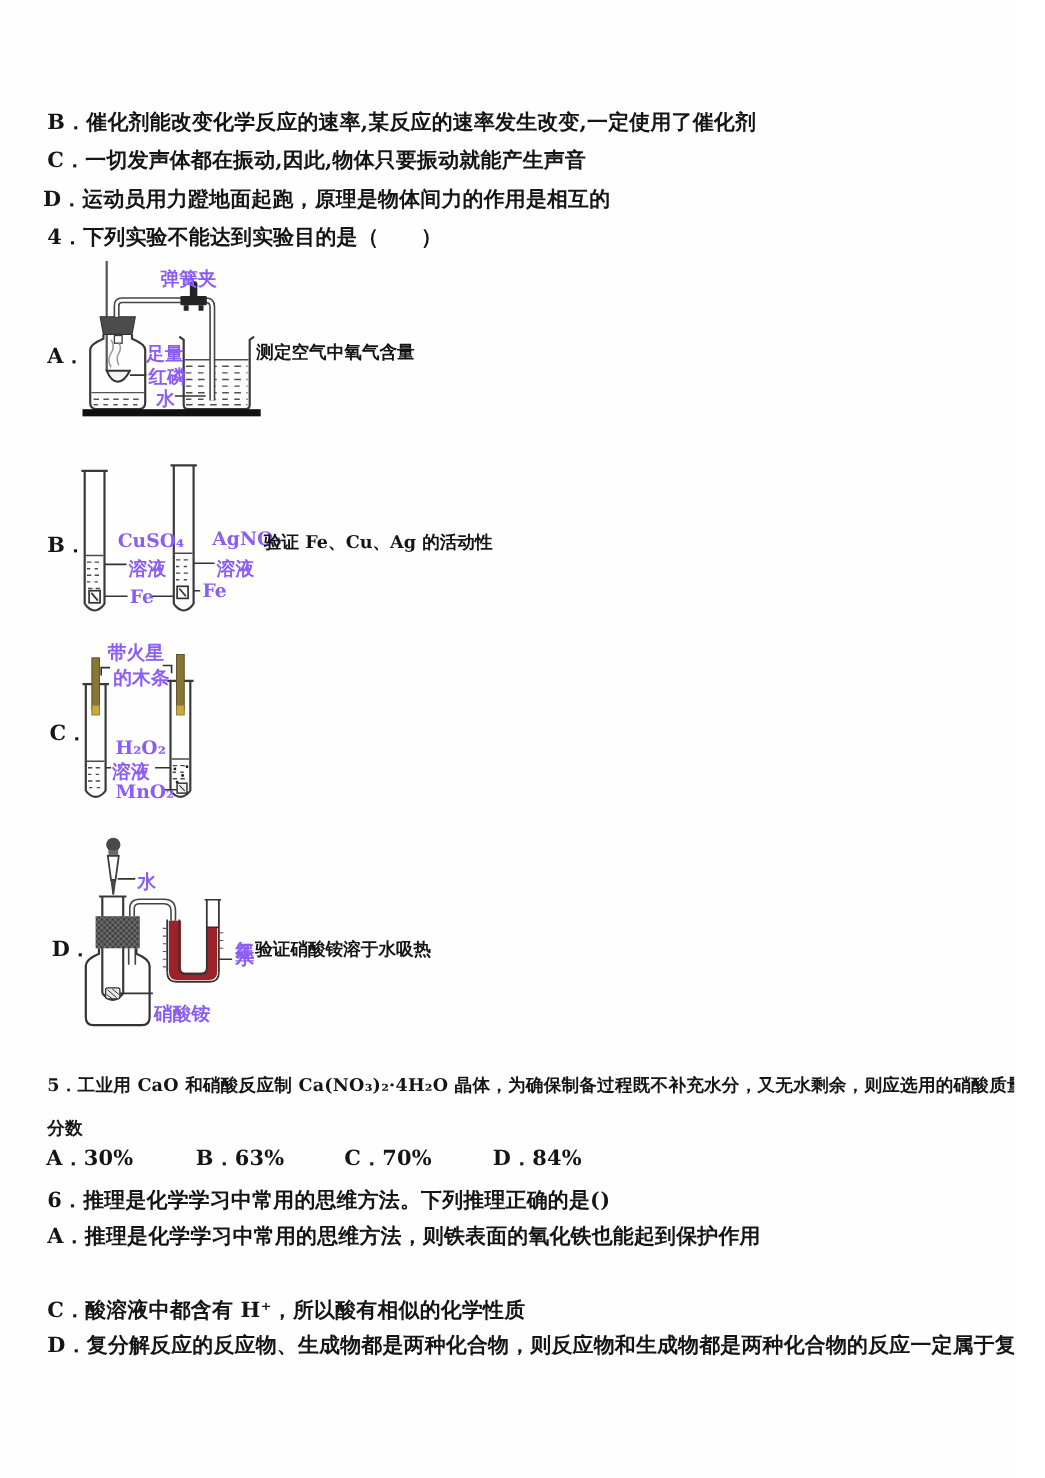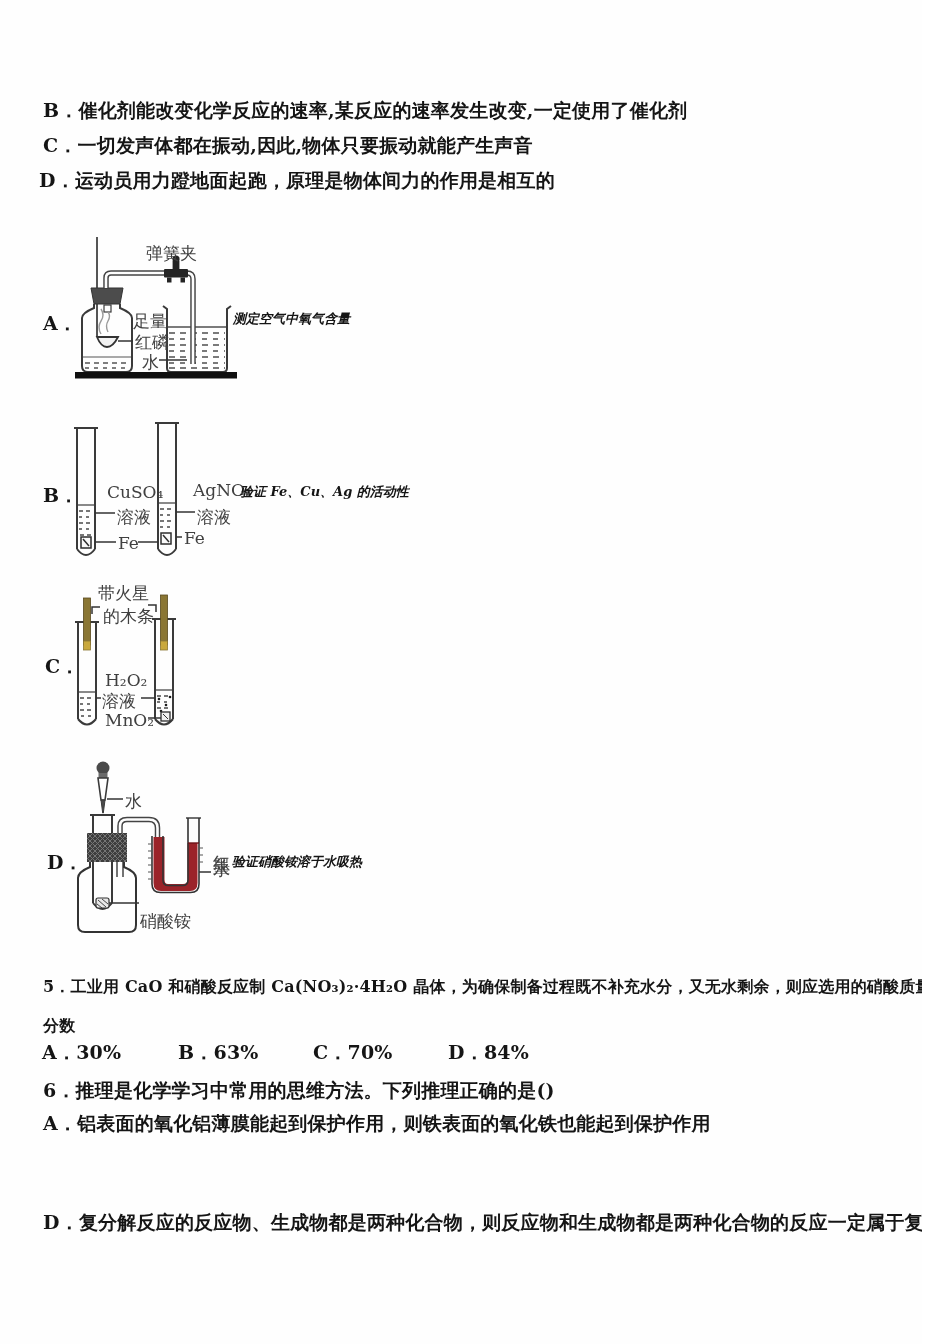--- a/index.html
+++ b/index.html
@@ -1,35 +1,36 @@
 <!DOCTYPE html>
 <html><head>
 <meta charset="utf-8">
 <style>
   html,body{margin:0;padding:0;background:#fff;}
   .page{position:relative;width:922px;height:1344px;background:#fefefe;overflow:hidden;
         font-family:"DejaVu Serif","Liberation Serif",serif;color:#151515;}
   .tl{position:absolute;font-size:19px;font-weight:700;white-space:nowrap;letter-spacing:.2px;}
   .wrap{position:absolute;font-size:16px;font-weight:700;line-height:39px;letter-spacing:.2px;}
   .letter{position:absolute;font-size:19px;font-weight:700;white-space:nowrap;}
-  .caption{position:absolute;font-size:13px;font-weight:700;white-space:nowrap;font-style:italic;}
-  .dlabel{position:absolute;font-size:17px;font-weight:400;color:#404040;white-space:nowrap;}
+  .caption{position:absolute;font-size:16px;font-weight:700;white-space:nowrap;}
+  .dlabel{position:absolute;font-size:17px;font-weight:700;color:#8b5cf6;white-space:nowrap;}
   .vlabel{writing-mode:vertical-rl;letter-spacing:3px;height:62px;}
   .diagram{position:absolute;}
   .diagram svg{position:absolute;left:0;top:0;}
 </style>
 </head>
 <body>
 
 <div class="page">
 
   <div class="tl" style="left:43px;top:98px">B．催化剂能改变化学反应的速率,某反应的速率发生改变,一定使用了催化剂</div>
   <div class="tl" style="left:43px;top:133px">C．一切发声体都在振动,因此,物体只要振动就能产生声音</div>
   <div class="tl" style="left:39px;top:168px">D．运动员用力蹬地面起跑，原理是物体间力的作用是相互的</div>
 
+  <div class="tl" style="left:43px;top:203px">4．下列实验不能达到实验目的是（　　）</div>
 
   <div class="diagram" style="left:40px;top:237px;width:420px;height:150px">
     <svg width="420" height="150" viewBox="0 0 420 150">
       <line x1="57" y1="0" x2="57" y2="100" stroke="#555" stroke-width="2"></line>
       <g fill="none" stroke="#3a3a3a" stroke-width="2">
         <path d="M54,67 L54,71 Q42,76 42,81 L42,129 Q42,135 48,135 L86,135 Q92,135 92,129 L92,81 Q92,76 80,71 L80,67"></path>
         <rect x="64" y="68" width="7" height="7" stroke-width="1.2"></rect>
       </g>
       <path d="M51,51 L83,51 L80,67 L54,67 Z" fill="#4c4c4c" stroke="#333"></path>
       <g stroke="#9a9a9a" stroke-width="1.4" fill="none">
@@ -269,16 +270,17 @@
     <span class="caption" style="left:192px;top:97px">验证硝酸铵溶于水吸热</span>
   </div>
 
   <div class="wrap" style="left:43px;top:967px;width:893px">5．工业用 CaO 和硝酸反应制 Ca(NO₃)₂·4H₂O 晶体，为确保制备过程既不补充水分，又无水剩余，则应选用的硝酸质量分数</div>
   <span class="tl" style="left:42px;top:1040px">A．30%</span>
   <span class="tl" style="left:178px;top:1040px">B．63%</span>
   <span class="tl" style="left:313px;top:1040px">C．70%</span>
   <span class="tl" style="left:448px;top:1040px">D．84%</span>
 
   <div class="tl" style="left:43px;top:1078px">6．推理是化学学习中常用的思维方法。下列推理正确的是()</div>
-  <div class="tl" style="left:43px;top:1111px">A．铝表面的氧化铝薄膜能起到保护作用，则铁表面的氧化铁也能起到保护作用</div>
+  <div class="tl" style="left:43px;top:1111px">A．推理是化学学习中常用的思维方法，则铁表面的氧化铁也能起到保护作用</div>
+  <div class="tl" style="left:43px;top:1178px">C．酸溶液中都含有 H⁺，所以酸有相似的化学性质</div>
   <div class="tl" style="left:43px;top:1210px">D．复分解反应的反应物、生成物都是两种化合物，则反应物和生成物都是两种化合物的反应一定属于复分解反应</div>
 
 </div>
 
 </body></html>

